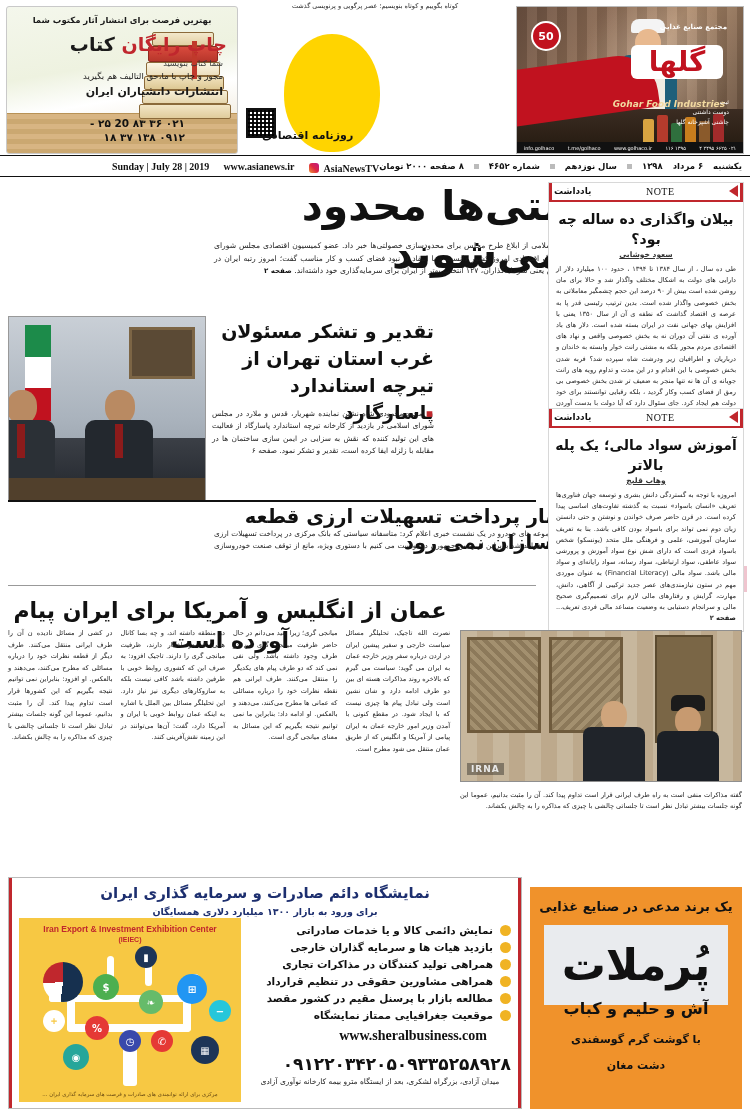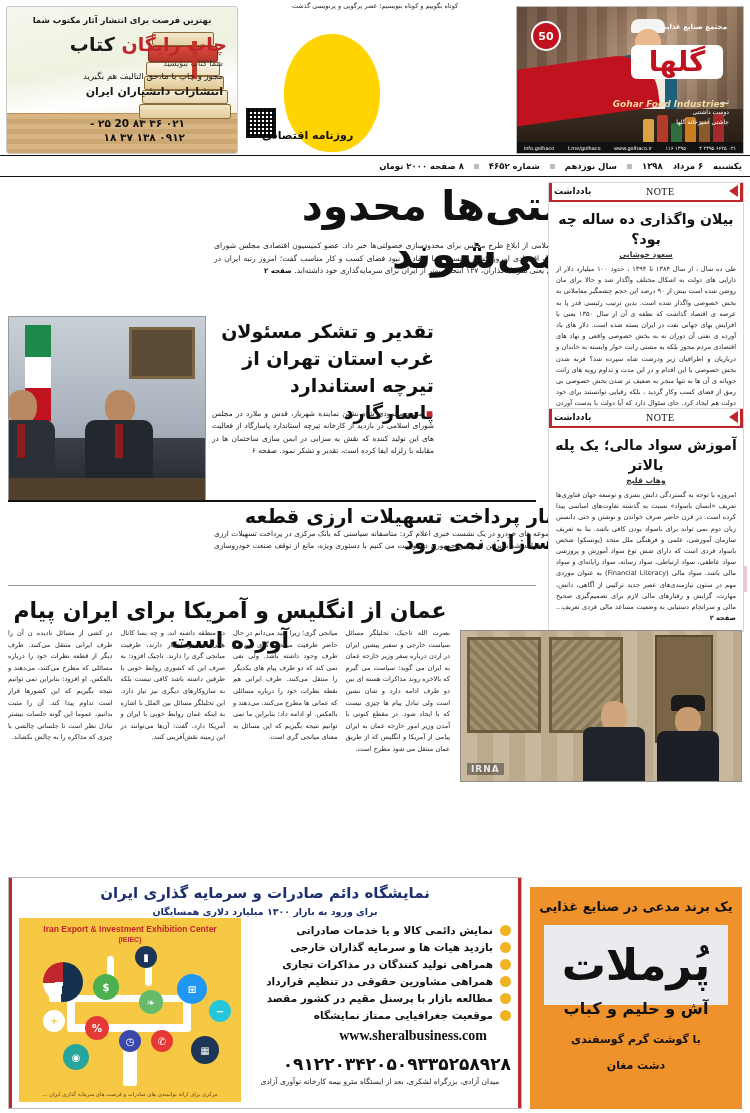--- a/index.html
+++ b/index.html
@@ -385,20 +385,28 @@
       <span class="seg">یکشنبه</span>
       <span class="seg">۶ مرداد</span>
       <span class="seg">۱۳۹۸</span>
       <span class="ib-dot"></span>
       <span class="seg">سال نوزدهم</span>
       <span class="ib-dot"></span>
       <span class="seg">شماره ۴۶۵۲</span>
       <span class="ib-dot"></span>
       <span class="seg">۸ صفحه ۲۰۰۰ تومان</span>
     </div>
+    <div class="ib-left">
+      <span class="en">Sunday | July 28 | 2019</span>
+      <span class="en">www.asianews.ir</span>
+      <span>
+        <span class="ib-ig"></span>
+        <span class="en">AsiaNewsTV</span>
+      </span>
+    </div>
   </div>
 
   <div class="lead-head">خصولتی‌ها محدود می‌شوند</div>
   <div class="lead-body">
     <span>سید فرید موسوی عضو کمیسیون اقتصادی مجلس شورای اسلامی از ابلاغ طرح مجلس برای محدودسازی خصولتی‌ها خبر داد. عضو کمیسیون اقتصادی مجلس شورای اسلامی، کارآفرینان و تولیدکنندگان را سربازان خط مقدم جنگ اقتصادی امروز کشور دانست و با انتقاد از نبود فضای کسب و کار مناسب گفت؛ امروز رتبه ایران در شاخص فضای کسب و کار در میان ۱۹ کشور ، ۱۲۸ است و این یعنی سرمایه‌گذاران، ۱۲۷ انتخاب بهتر از ایران برای سرمایه‌گذاری خود داشته‌اند.</span>
     <span class="pg">صفحه ۲</span>
   </div>
 
   <div class="story2-photo">
     <div class="p2-wall"></div>
@@ -484,20 +492,21 @@
         <div class="hd"></div>
         <div class="sh"></div>
       </div>
     <div class="op-m2">
         <div class="hat"></div>
         <div class="hd"></div>
         <div class="sh"></div>
       </div>
     <div class="op-logo">IRNA</div>
   </div>
+  <div class="oman-sub">گفته مذاکرات منفی است به راه طرف ایرانی قرار است تداوم پیدا کند. آن را مثبت بدانیم، عموما این گونه جلسات بیشتر تبادل نظر است تا جلساتی چالشی با چیزی که مذاکره را به چالش بکشاند.</div>
 
   <div class="ad-pur">
     <div class="t1">یک برند مدعی در صنایع غذایی</div>
     <div class="box">
       <span class="brand">پُرملات</span>
     </div>
     <div class="t2">آش و حلیم و کباب</div>
     <div class="t3">با گوشت گرم گوسفندی</div>
     <div class="t4">دشت مغان</div>
   </div>

